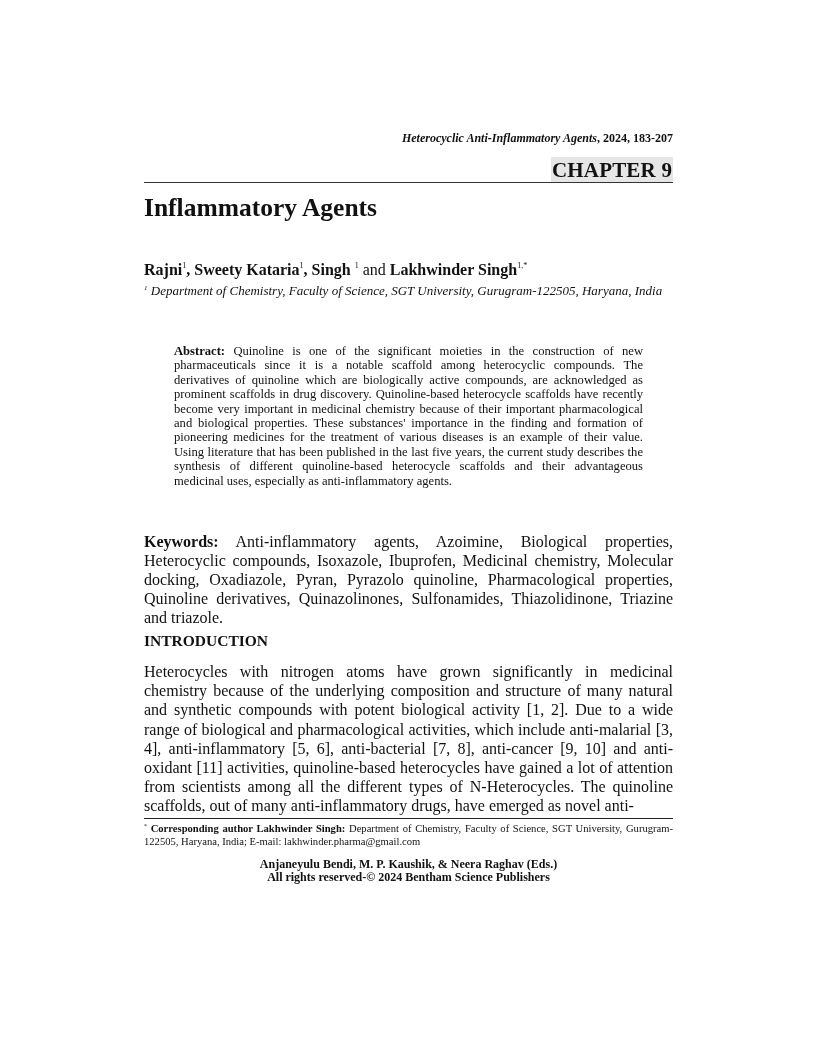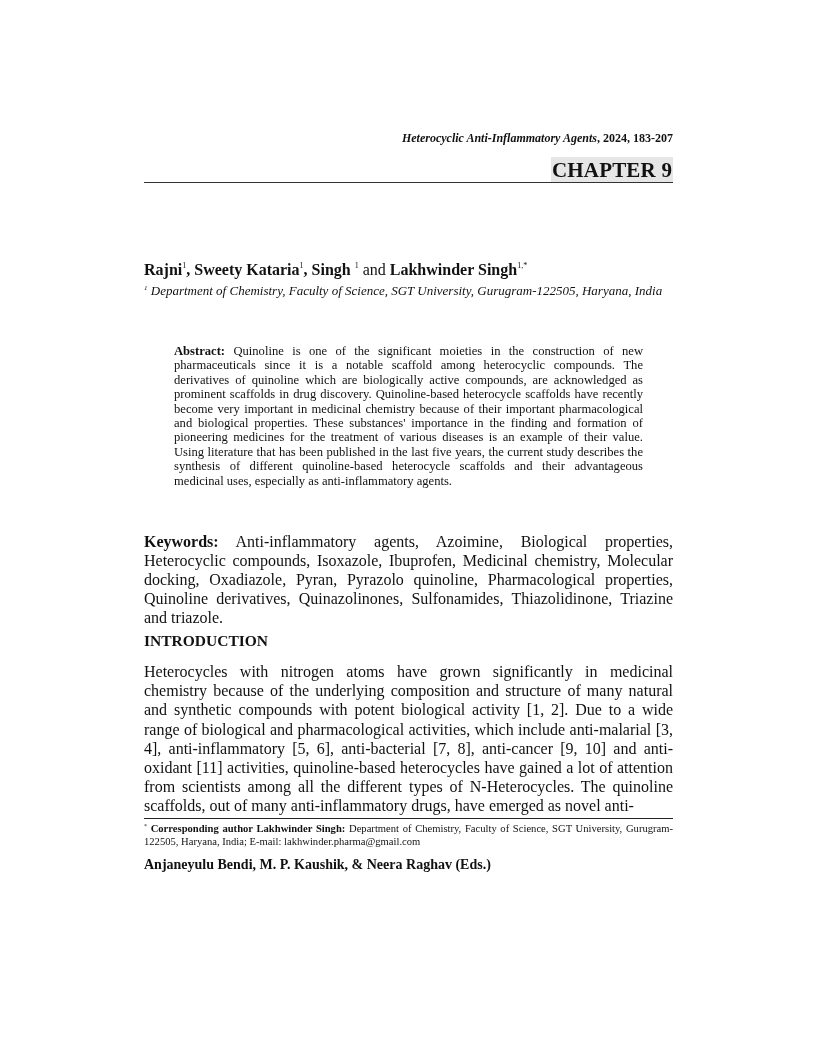--- a/index.html
+++ b/index.html
@@ -38,35 +38,36 @@
   .section-heading { left: 144px; top: 632px; font-size: 15.5px; font-weight: bold; line-height: 18px; }
 
   .intro { left: 144px; top: 662px; width: 529px; font-size: 16px; line-height: 19.2px; text-align: justify; }
 
   .rule-foot { left: 144px; top: 818px; width: 529px; height: 0; border-top: 1.2px solid #222; }
 
   .footnote { left: 144px; top: 822px; width: 529px; font-size: 10.6px; line-height: 13px; text-align: justify; }
   .footnote b { font-weight: bold; }
   .footnote sup { font-size: 6px; vertical-align: 4px; line-height: 0; }
 
-  .publisher { left: 144px; top: 858px; width: 529px; font-size: 14px; line-height: 13px; text-align: left; font-weight: bold; }
+  .publisher { left: 144px; top: 858px; width: 529px; font-size: 12px; line-height: 13px; text-align: center; font-weight: bold; }
   .publisher span { display: block; }
 </style>
 </head>
 <body>
 
 <div class="abs running-head">
   <span class="journal"><i>Heterocyclic Anti-Inflammatory Agents</i><span>, 2024, 183-207</span></span>
   <span class="page-num">183</span>
 </div>
 
 <div class="abs chapter-box">CHAPTER 9</div>
 <div class="abs rule-top"></div>
 
 <h1 class="abs title" style="margin:0;">
+  <span class="l2">Inflammatory Agents</span>
 </h1>
 
 <div class="abs authors">
   <b>Rajni</b><sup>1</sup><b>, </b><b>Sweety Kataria</b><sup>1</sup><b>, </b><b>Singh</b>&nbsp;<sup>1</sup><span> and </span><b>Lakhwinder Singh</b><sup>1,*</sup>
 </div>
 
 <div class="abs affiliation">
   <sup>1</sup><span> Department of Chemistry, Faculty of Science, SGT University, Gurugram-122505, Haryana, India</span>
 </div>
 
@@ -81,13 +82,14 @@
 <div class="abs section-heading">INTRODUCTION</div>
 <div class="abs intro">Heterocycles with nitrogen atoms have grown significantly in medicinal chemistry because of the underlying composition and structure of many natural and synthetic compounds with potent biological activity [1, 2]. Due to a wide range of biological and pharmacological activities, which include anti-malarial [3, 4], anti-inflammatory [5, 6], anti-bacterial [7, 8], anti-cancer [9, 10] and anti-oxidant [11] activities, quinoline-based heterocycles have gained a lot of attention from scientists among all the different types of N-Heterocycles. The quinoline scaffolds, out of many anti-inflammatory drugs, have emerged as novel anti-</div>
 
 <div class="abs rule-foot"></div>
 <div class="abs footnote">
   <sup>*</sup><b> Corresponding author Lakhwinder Singh:</b><span> Department of Chemistry, Faculty of Science, SGT University, Gurugram-122505, Haryana, India; E-mail: lakhwinder.pharma@gmail.com</span>
 </div>
 
 <div class="abs publisher">
   <span>Anjaneyulu Bendi, M. P. Kaushik, &amp; Neera Raghav (Eds.)</span>
+  <span>All rights reserved-© 2024 Bentham Science Publishers</span>
 </div>
 
 </body></html>

